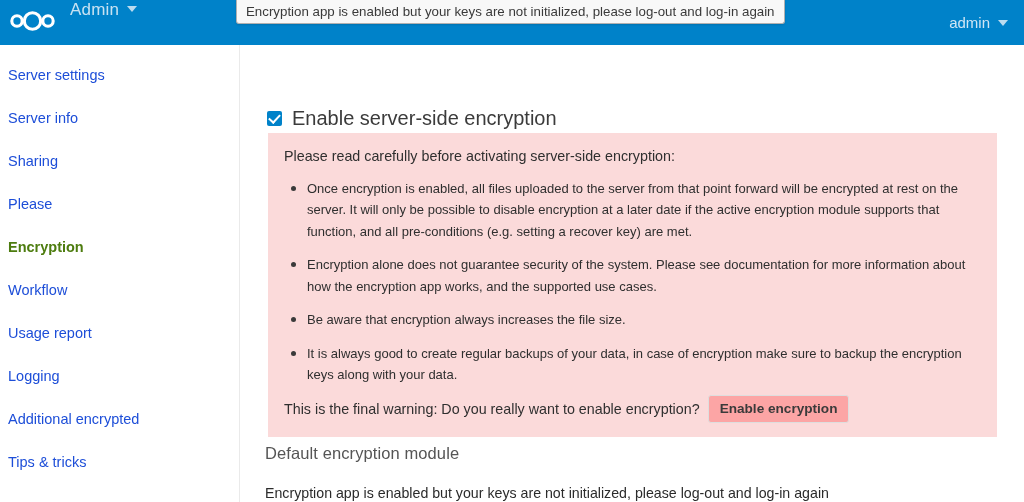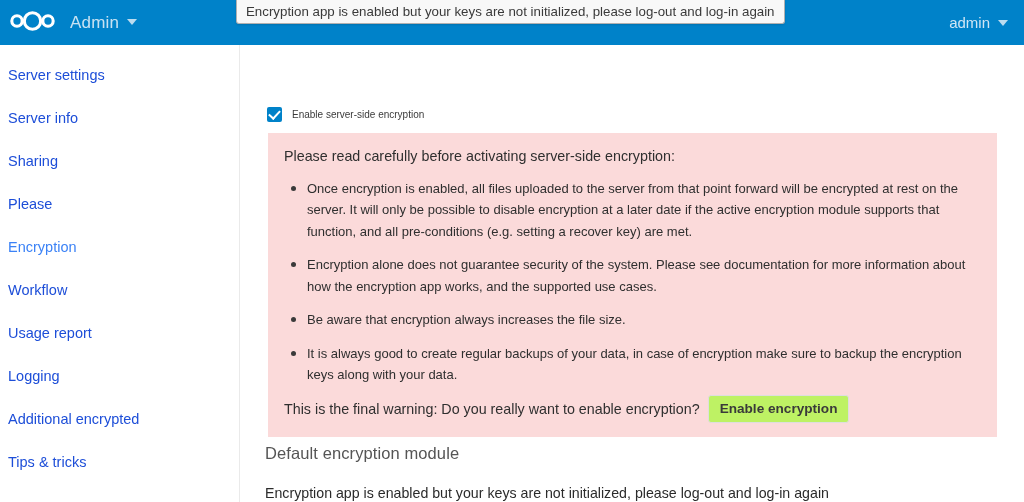--- a/index.html
+++ b/index.html
@@ -12,21 +12,20 @@
     -webkit-font-smoothing: antialiased;
   }
 
   
   #header {
     position: absolute;
     top: 0; left: 0;
     width: 1024px; height: 45px;
     background: #0082c9;
     display: flex;
-    align-items: center;
   }
   #logo-wrap {
     width: 60px; height: 45px;
     display: flex; align-items: center; justify-content: center;
     margin-left: 2px;
   }
   #app-name {
     color: #c8e2f2;
     font-size: 17px;
     margin-left: 8px;
@@ -82,22 +81,22 @@
     display: block;
     height: 43px;
     line-height: 43px;
     padding-left: 8px;
     font-size: 14.5px;
     color: #1d4ed8;
     white-space: nowrap;
     cursor: pointer;
   }
   .nav-item.active {
-    color: #3b82f6;
-    font-weight: normal;
+    color: #4d7c0f;
+    font-weight: bold;
   }
 
   
   #main {
     position: absolute;
     top: 45px; left: 241px;
     width: 783px; height: 457px;
     background: #fff;
     overflow: hidden;
   }
@@ -140,21 +139,21 @@
     content: "";
     position: absolute;
     left: 4px; top: 1px;
     width: 5px; height: 9px;
     border: solid #fff;
     border-width: 0 2px 2px 0;
     transform: rotate(43deg);
   }
   #enable-label {
     margin-left: 10px;
-    font-size: 10px;
+    font-size: 20px;
     color: #3b3b3b;
     cursor: pointer;
   }
 
   
   #warning {
     position: absolute;
     left: 27px; top: 88px;
     width: 729px;
     background: #fbdada;
@@ -189,21 +188,21 @@
   }
   #final-row {
     display: flex;
     align-items: center;
     font-size: 14.3px;
     margin-top: 2px;
     line-height: 21px;
   }
   #enable-encryption-btn {
     margin-left: 8px;
-    background: #bef264;
+    background: #fca5a5;
     border: 1px solid #dedede;
     border-radius: 3px;
     padding: 6px 11px 7px 11px;
     font-family: "Liberation Sans", sans-serif;
     font-size: 13.6px;
     font-weight: bold;
     color: #3a3a3a;
     cursor: pointer;
     line-height: 1;
   }

